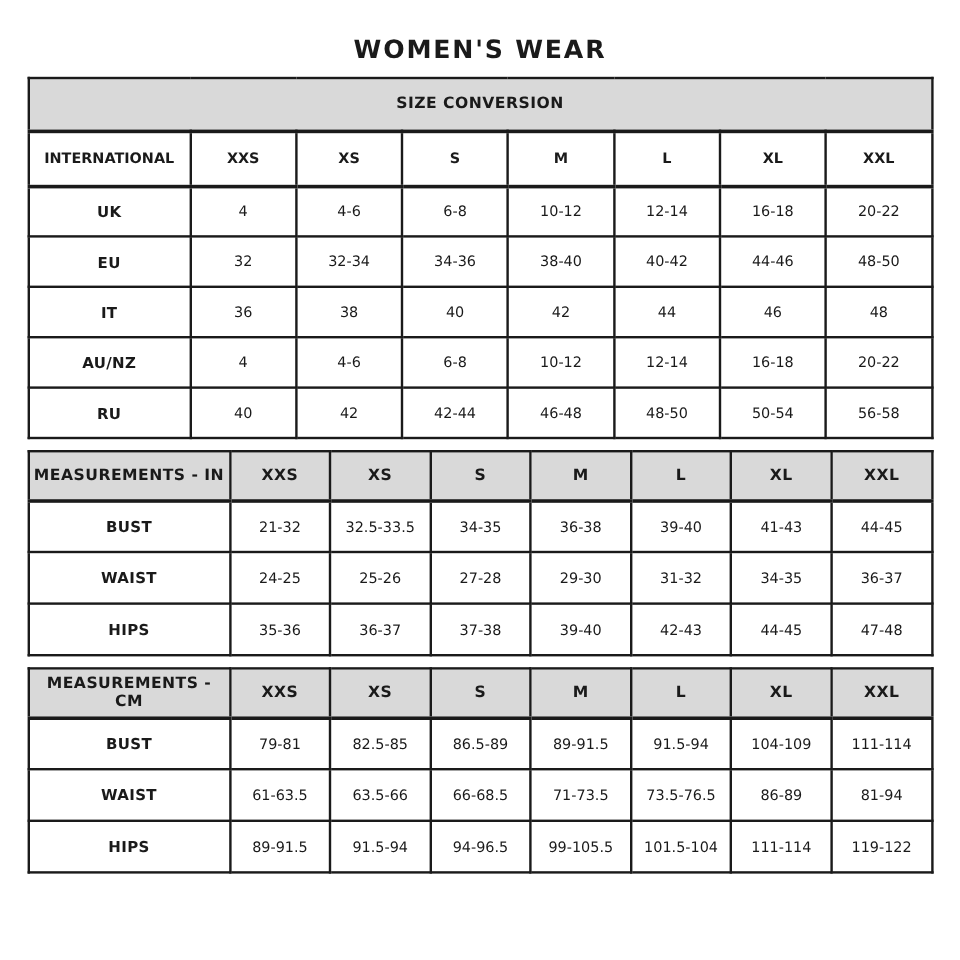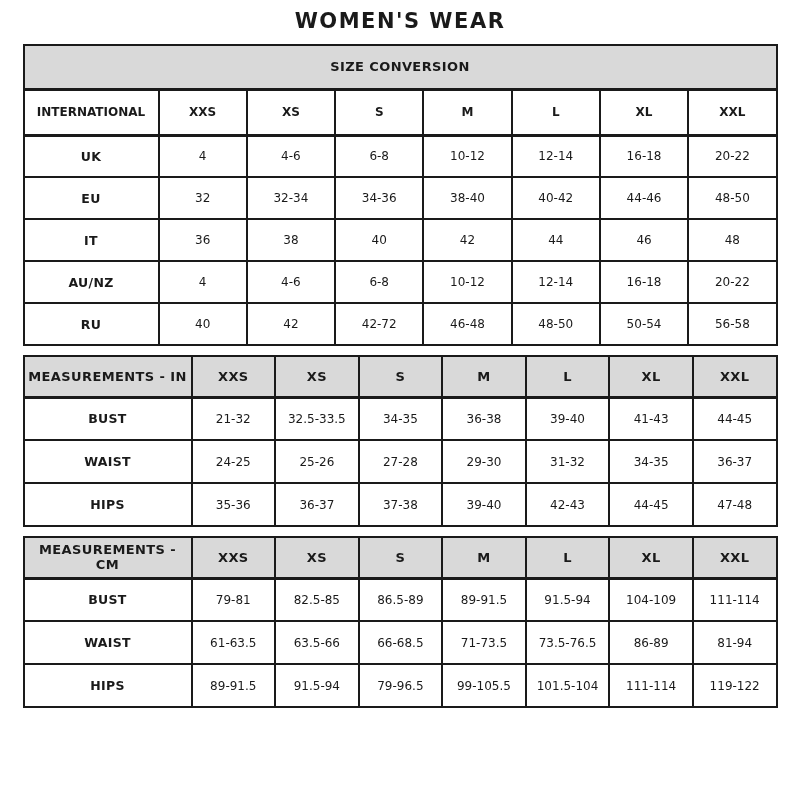--- a/index.html
+++ b/index.html
@@ -16,20 +16,21 @@
     color:var(--text-c);
     overflow:hidden;
   }
   .page{width:755px;margin:0 auto;}
   .page-title{
     text-align:center;
     font-size:21px;
     font-weight:700;
     letter-spacing:1.5px;
     padding:9px 0 11px 0;
+    margin-top:20px;
   }
   table{
     width:755px;
     border-collapse:collapse;
     table-layout:fixed;
     border:2px solid var(--border-c);
     margin-bottom:9px;
   }
   td,th{
     border:2px solid var(--border-c);
@@ -120,21 +121,21 @@
           <td class="cell-val">6-8</td>
           <td class="cell-val">10-12</td>
           <td class="cell-val">12-14</td>
           <td class="cell-val">16-18</td>
           <td class="cell-val">20-22</td>
         </tr>
         <tr>
           <td class="row-label">RU</td>
           <td class="cell-val">40</td>
           <td class="cell-val">42</td>
-          <td class="cell-val">42-72</td>
+          <td class="cell-val">42-44</td>
           <td class="cell-val">46-48</td>
           <td class="cell-val">48-50</td>
           <td class="cell-val">50-54</td>
           <td class="cell-val">56-58</td>
         </tr>
       </tbody>
   </table>
 
   <table class="t-meas">
     <colgroup>
@@ -220,21 +221,21 @@
           <td class="cell-val">66-68.5</td>
           <td class="cell-val">71-73.5</td>
           <td class="cell-val">73.5-76.5</td>
           <td class="cell-val">86-89</td>
           <td class="cell-val">81-94</td>
         </tr>
         <tr>
           <td class="row-label">HIPS</td>
           <td class="cell-val">89-91.5</td>
           <td class="cell-val">91.5-94</td>
-          <td class="cell-val">79-96.5</td>
+          <td class="cell-val">94-96.5</td>
           <td class="cell-val">99-105.5</td>
           <td class="cell-val">101.5-104</td>
           <td class="cell-val">111-114</td>
           <td class="cell-val">119-122</td>
         </tr>
       </tbody>
   </table>
 
 </div>
 

